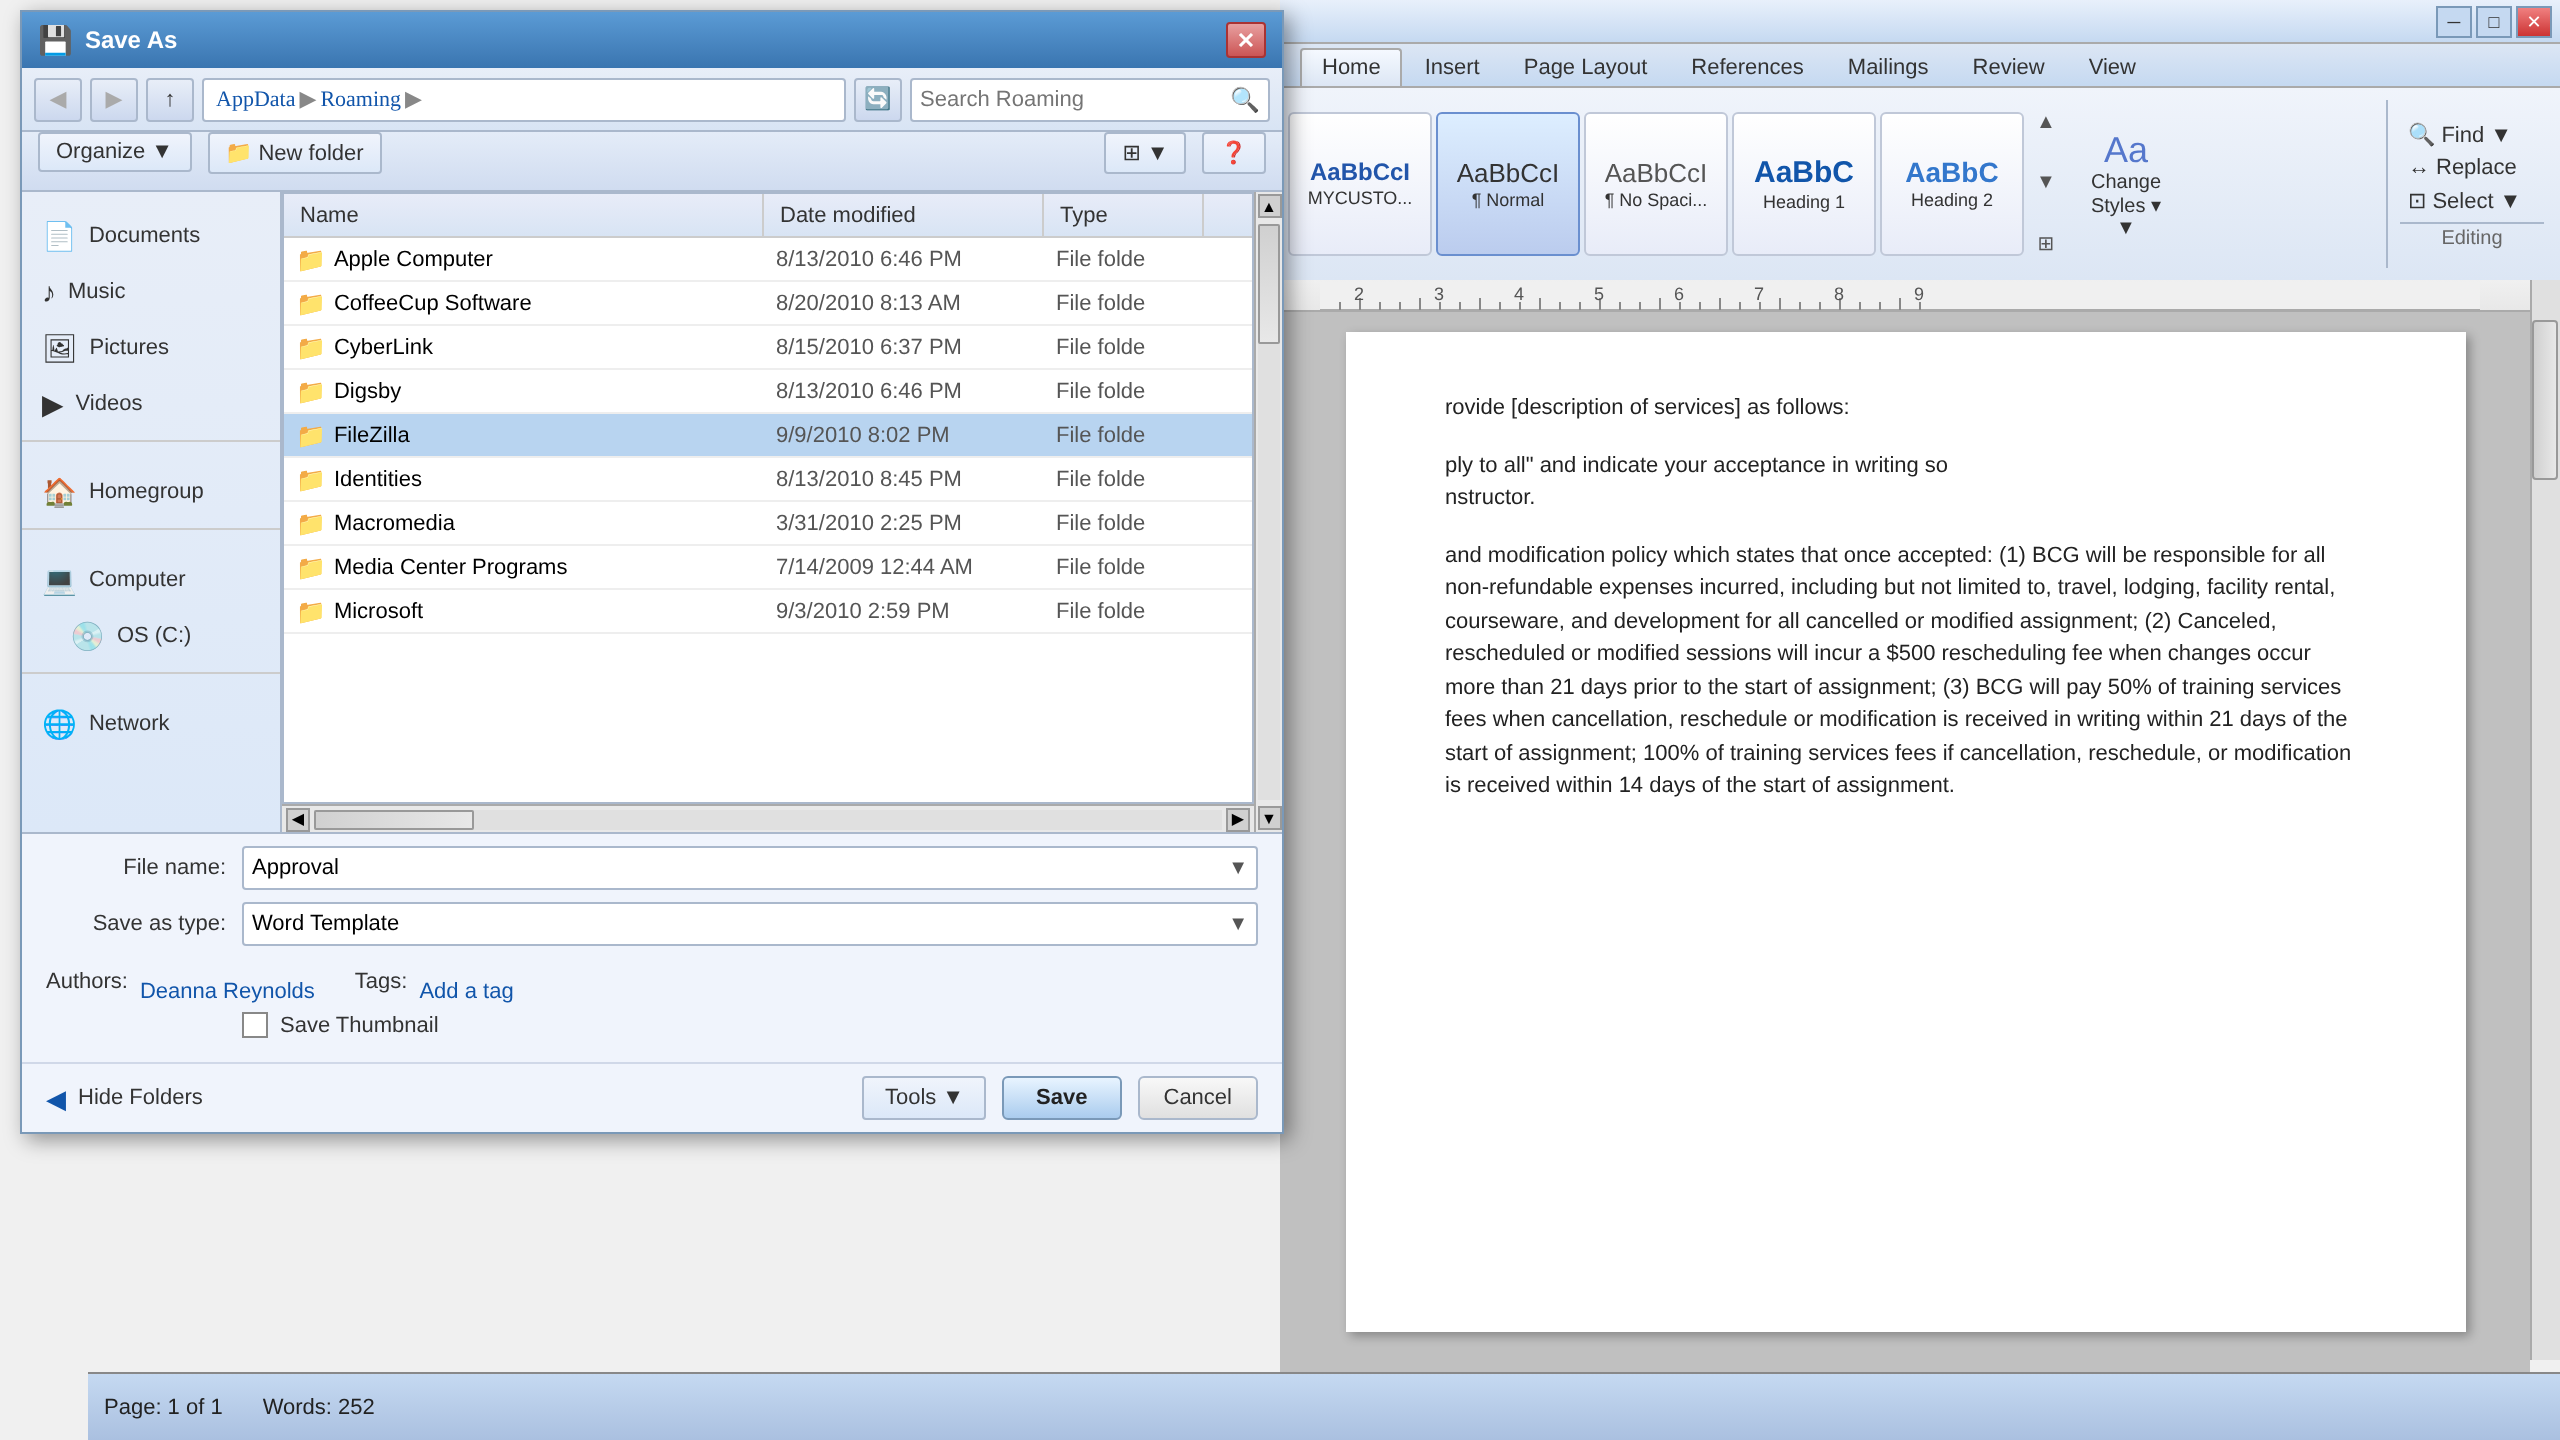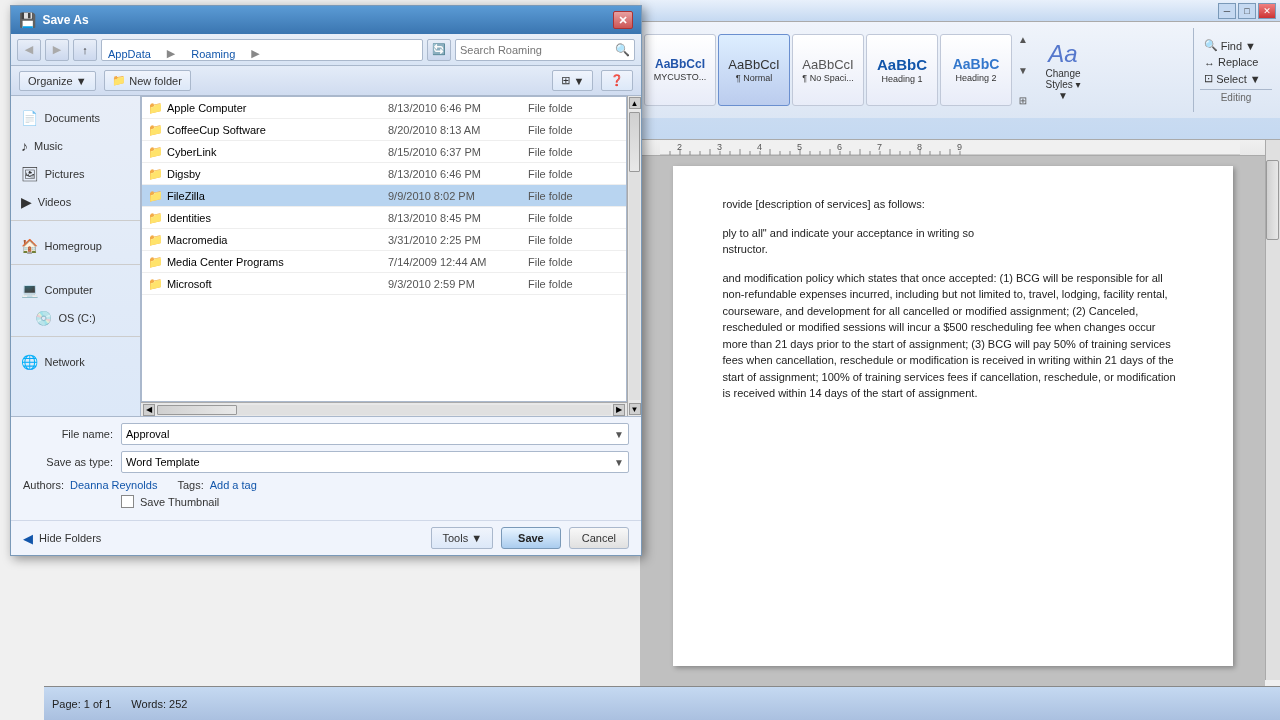--- a/index.html
+++ b/index.html
@@ -140,23 +140,22 @@
       width: 58px;
       height: 72px;
       cursor: pointer;
       font-size: 10px;
       color: #333;
       text-align: center;
       padding: 4px;
     }
 
     .change-styles-icon {
-      font-size: 24px;
+      font-size: 18px;
       color: #5577cc;
-      font-style: italic;
     }
 
     .ribbon-divider {
       width: 1px;
       background: #aab8cc;
       margin: 4px 2px;
     }
 
     .editing-group {
       display: flex;
@@ -333,25 +332,26 @@
 
     .nav-btn.disabled { color: #aaa; }
 
     .breadcrumb-bar {
       flex: 1;
       height: 22px;
       background: white;
       border: 1px solid #aab8cc;
       border-radius: 2px;
       display: flex;
-      align-items: flex-end;
+      align-items: center;
       padding: 0 6px;
-      gap: 16px;
-      font-size: 11px;
-      color: #333;
+      gap: 2px;
+      font-size: 11px;
+      color: #333;
+      font-family: Liberation Serif, serif;
     }
 
     .breadcrumb-sep { color: #888; }
 
     .search-box {
       width: 180px;
       height: 22px;
       background: white;
       border: 1px solid #aab8cc;
       border-radius: 2px;
@@ -366,21 +366,21 @@
       font-size: 11px; color: #888;
       width: 100%; background: transparent;
     }
 
     
     .dialog-toolbar {
       height: 30px;
       background: linear-gradient(to bottom, #e4ecf8, #d0dcf0);
       border-bottom: 1px solid #aab8cc;
       display: flex;
-      align-items: center;
+      align-items: flex-start;
       padding: 0 8px;
       gap: 8px;
     }
 
     .toolbar-btn {
       display: flex; align-items: center; gap: 3px;
       padding: 3px 8px;
       background: linear-gradient(to bottom, #f0f4fc, #dce8f8);
       border: 1px solid #aab8cc;
       border-radius: 2px;
@@ -542,21 +542,21 @@
     }
 
     .meta-field {
       display: flex;
       align-items: center;
       gap: 6px;
       font-size: 11px;
       color: #333;
     }
 
-    .meta-value { color: #1155aa; cursor: pointer; }
+    .meta-value { color: #1155aa; cursor: pointer; margin-top: 11px; }
 
     .checkbox-row {
       display: flex;
       align-items: center;
       gap: 6px;
       margin-bottom: 6px;
       padding-left: 98px;
     }
 
     .checkbox {
@@ -622,20 +622,29 @@
 
 <div class="word-bg"></div>
 
 <div class="ribbon">
   <div class="ribbon-title-bar">
     <div class="ribbon-title-buttons">
       <div class="title-btn">─</div>
       <div class="title-btn">□</div>
       <div class="title-btn" style="background:linear-gradient(to bottom,#f08080,#cc3333);color:white;">✕</div>
     </div>
+  </div>
+  <div class="ribbon-tabs">
+    <div class="ribbon-tab active">Home</div>
+    <div class="ribbon-tab">Insert</div>
+    <div class="ribbon-tab">Page Layout</div>
+    <div class="ribbon-tab">References</div>
+    <div class="ribbon-tab">Mailings</div>
+    <div class="ribbon-tab">Review</div>
+    <div class="ribbon-tab">View</div>
   </div>
   <div class="ribbon-content">
     <div class="styles-group">
 
       <div class="style-item">
         <div class="style-preview" style="font-size:12px;color:#2255aa;">AaBbCcI</div>
         <div class="style-label">MYCUSTO...</div>
       </div>
       <div class="style-item active">
         <div class="style-preview normal">AaBbCcI</div>
@@ -837,20 +846,25 @@
         </div>
         <div style="height:8px;border-top:1px solid #ccc;margin:4px 0;"></div>
         <div class="sidebar-item">
           <span class="sidebar-icon">🌐</span>
           <span>Network</span>
         </div>
       </div>
 
       <div style="flex:1;display:flex;flex-direction:column;position:relative;">
         <div class="dialog-filelist">
+          <div class="filelist-header">
+            <div class="col-header col-name">Name</div>
+            <div class="col-header col-date">Date modified</div>
+            <div class="col-header col-type">Type</div>
+          </div>
           <div class="filelist-scroll">
 
             <div class="file-row">
               <div class="file-cell file-cell-name">
                 <span class="file-icon">📁</span>
                 <span>Apple Computer</span>
               </div>
               <div class="file-cell file-cell-date">8/13/2010 6:46 PM</div>
               <div class="file-cell file-cell-type">File folde</div>
             </div>

